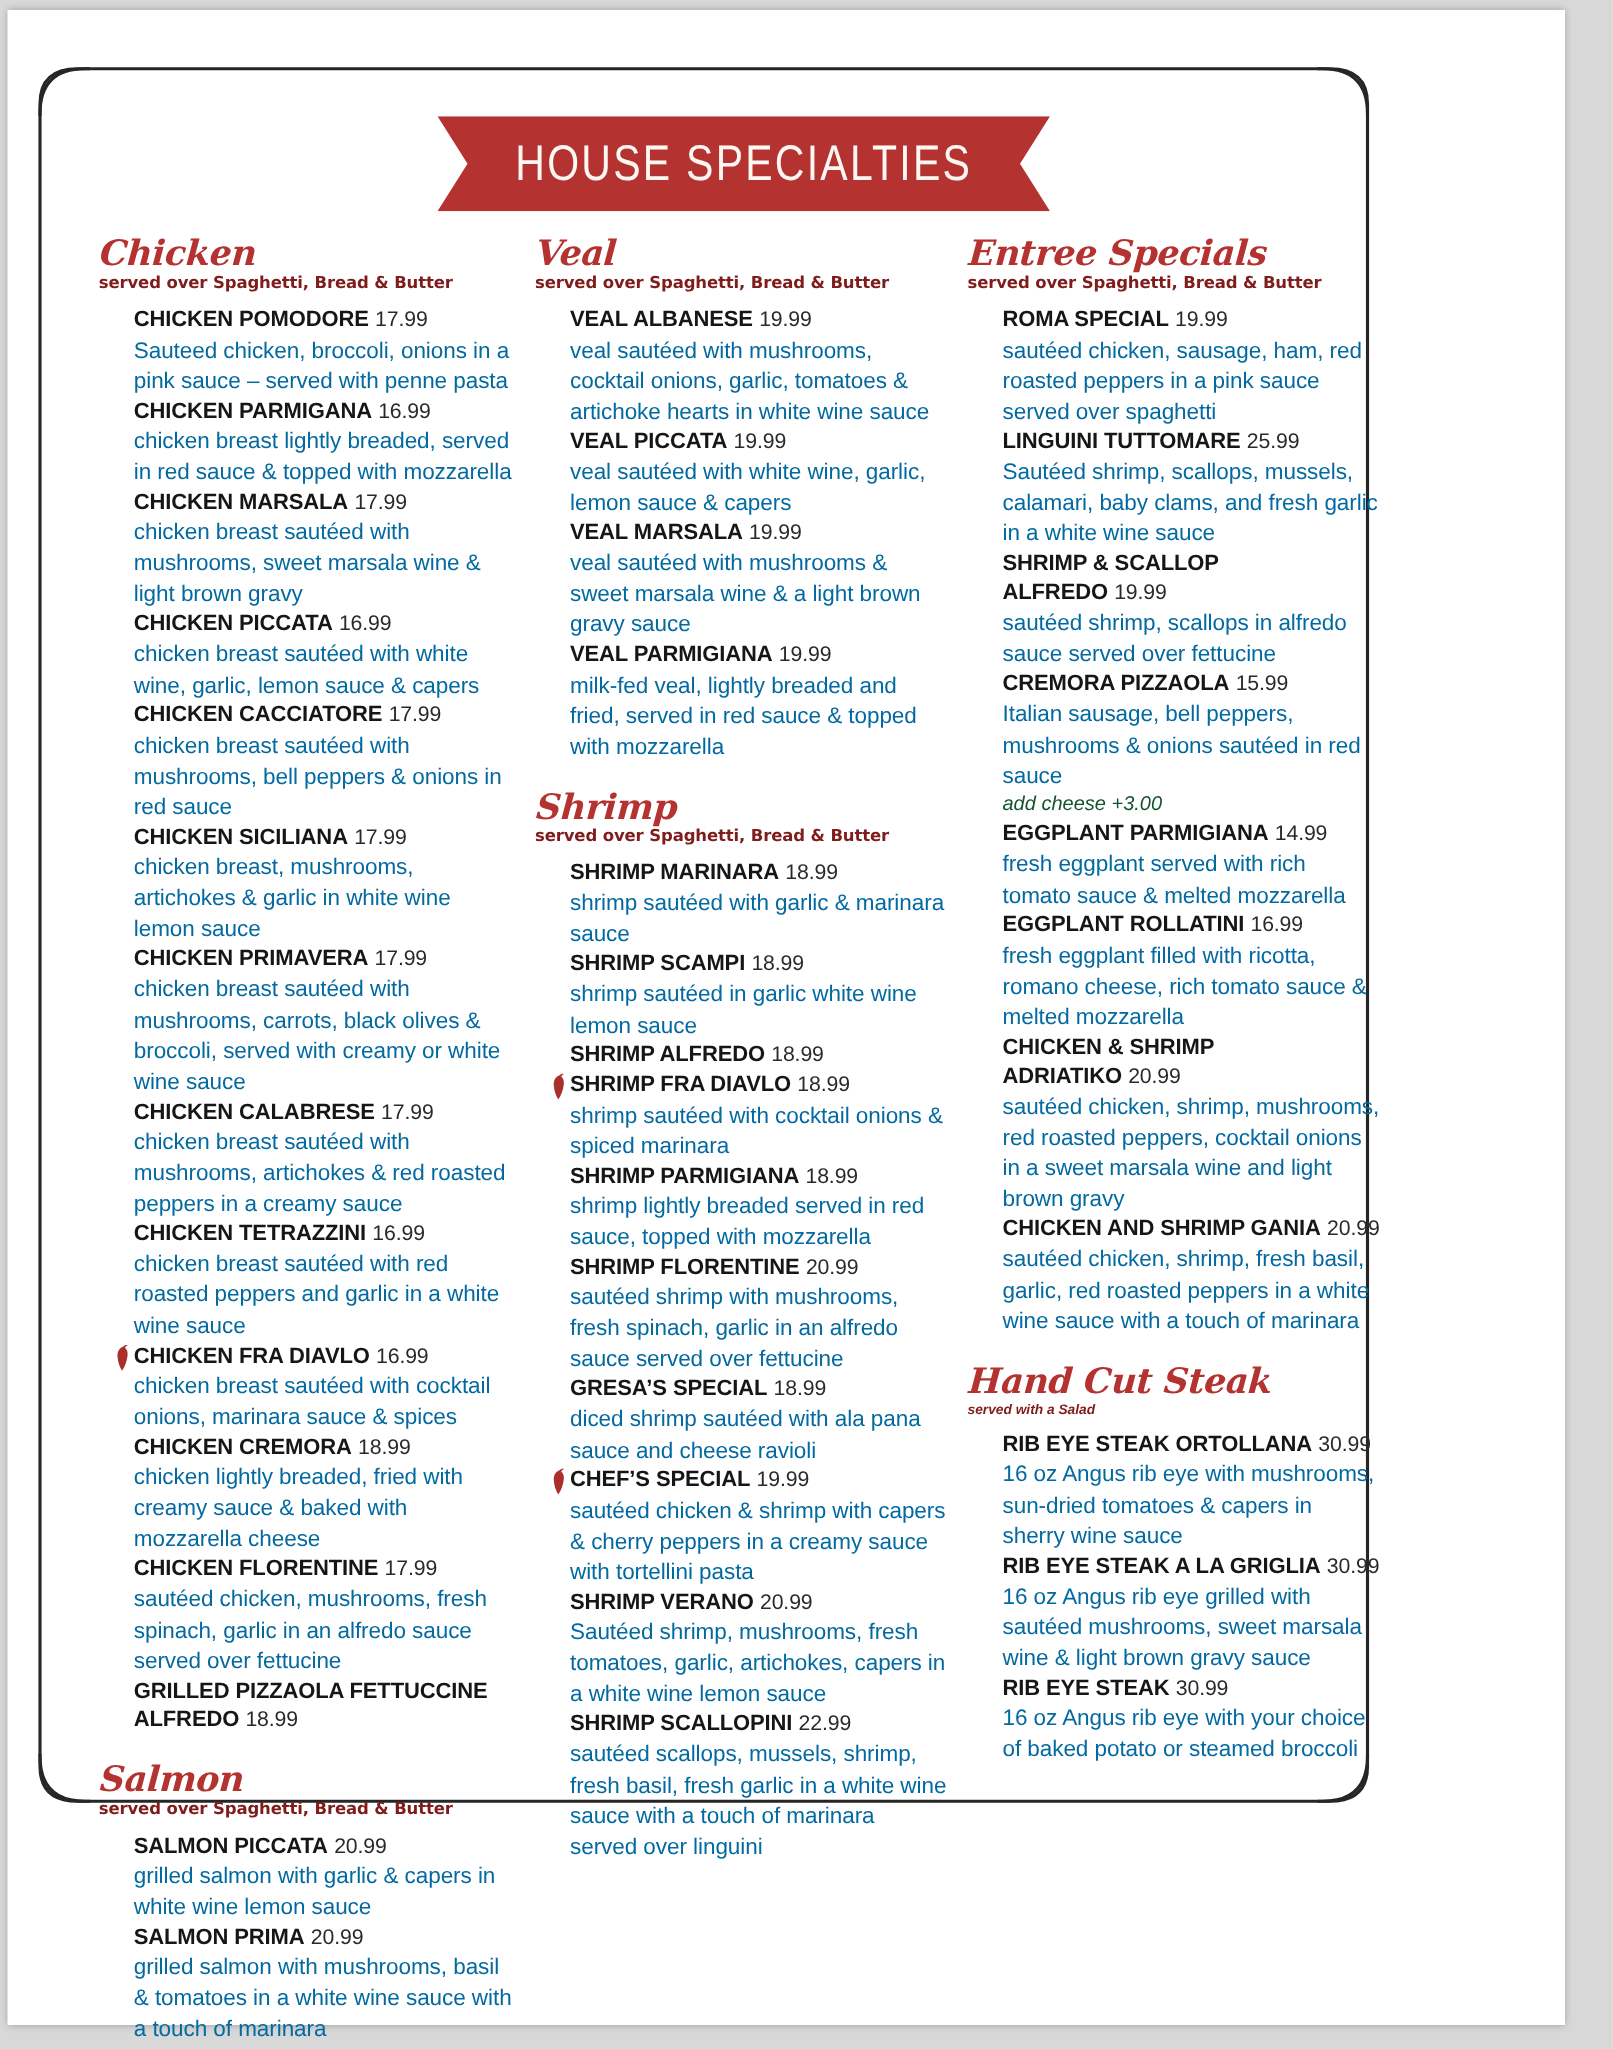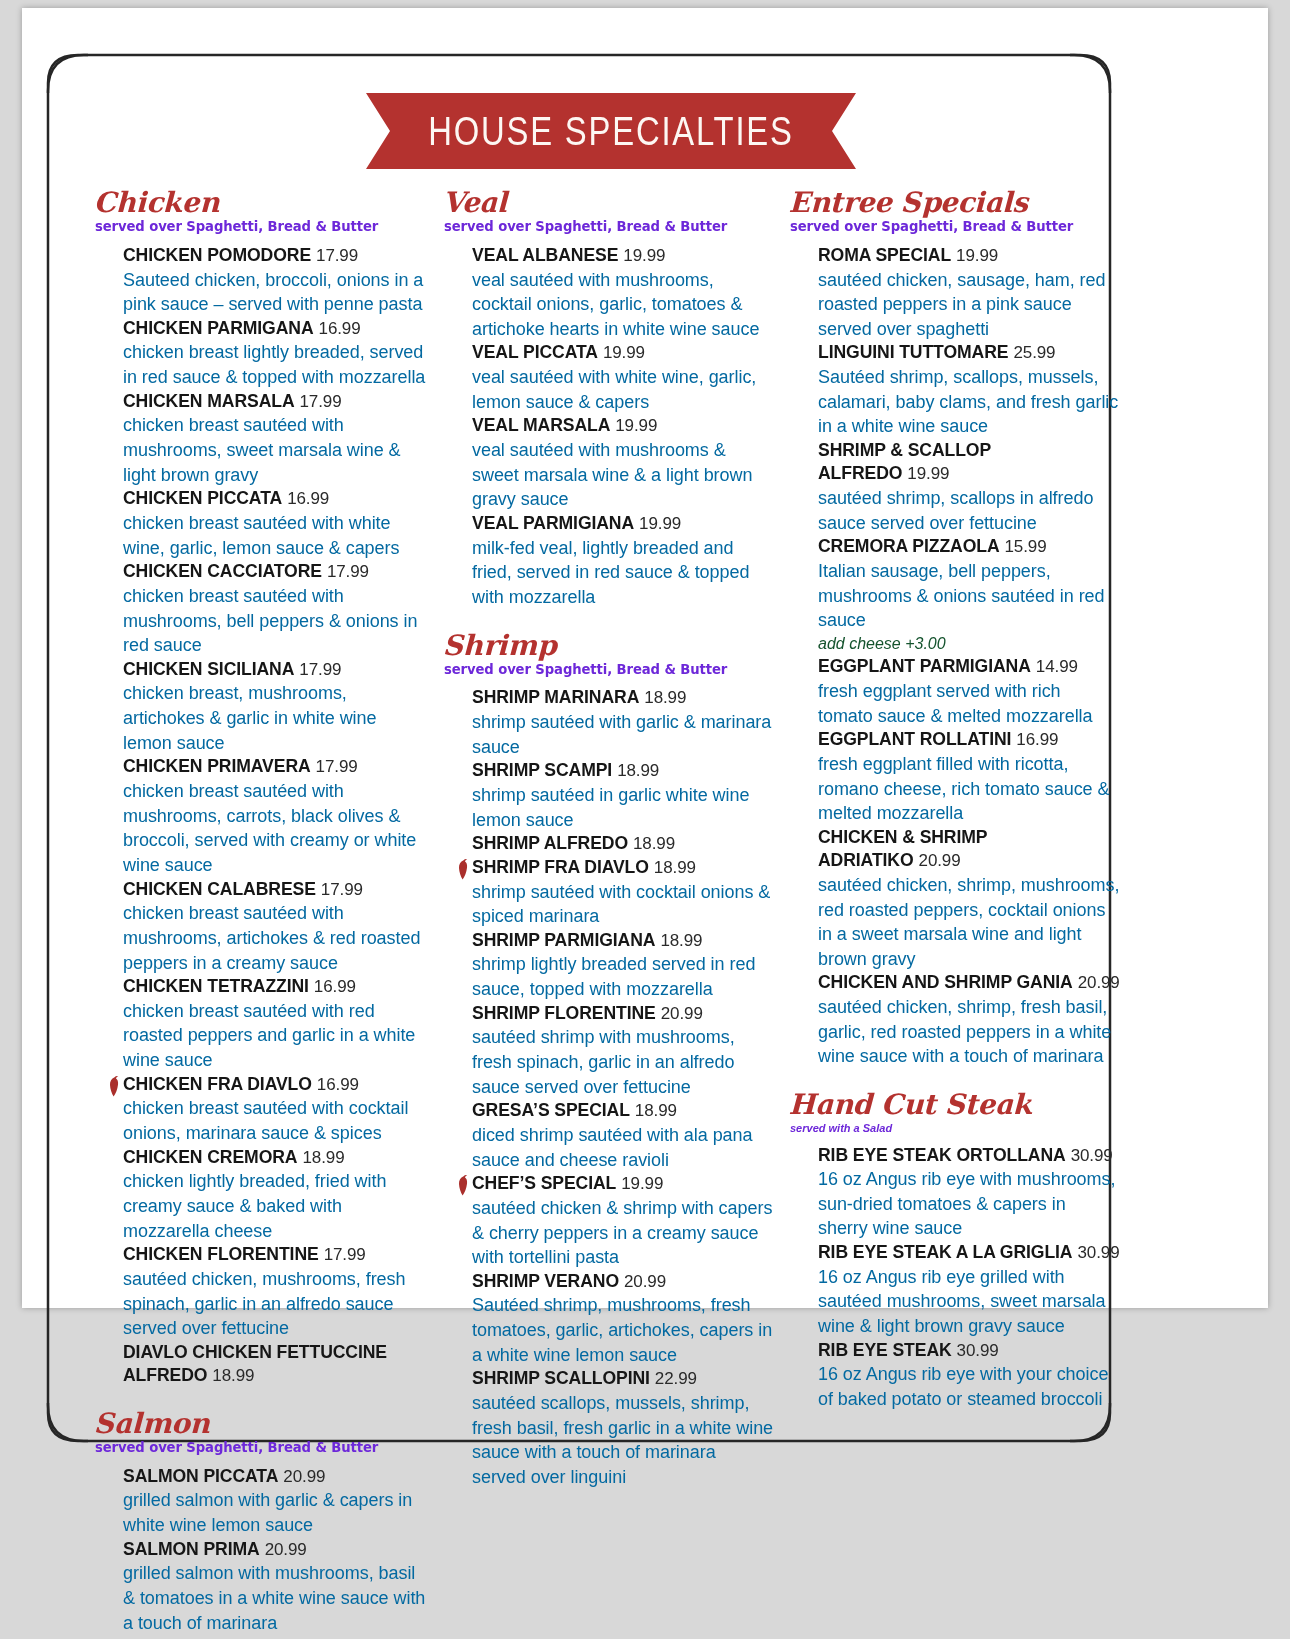--- a/index.html
+++ b/index.html
@@ -10,24 +10,24 @@
   body {
     width: 1290px;
     height: 1639px;
     font-family: "Liberation Sans", sans-serif;
     overflow: hidden;
   }
 
   
   #sheet {
     position: absolute;
-    left: 22px;
+    left: 6px;
     top: 8px;
     width: 1246px;
-    height: 1300px;
+    height: 1612px;
     background: #ffffff;
     box-shadow: 0 0 6px rgba(0,0,0,0.28);
   }
 
   
   #frame {
     position: absolute;
     left: 24px;
     top: 45px;
     width: 1066px;
@@ -102,21 +102,21 @@
     letter-spacing: -0.4px;
     line-height: 1.05;
     margin: 0 0 3px 0;
     transform: skewX(-4deg);
     transform-origin: left bottom;
   }
   .section-sub {
     font-family: "DejaVu Sans", sans-serif;
     font-size: 13.2px;
     font-weight: bold;
-    color: #6d28d9;
+    color: #7f1d1d;
     letter-spacing: -0.1px;
     margin: 0 0 9px 0;
     line-height: 1.1;
     white-space: nowrap;
   }
   .section-sub.italic {
     font-family: "Liberation Sans", sans-serif;
     font-style: italic;
     font-size: 11px;
     letter-spacing: 0;
@@ -247,21 +247,21 @@
           </div>
           <div class="item">
             <div class="item-head"><span class="item-name">CHICKEN CREMORA</span><span class="item-price">18.99</span></div>
             <div class="item-desc">chicken lightly breaded, fried with creamy sauce &amp; baked with mozzarella cheese</div>
           </div>
           <div class="item">
             <div class="item-head"><span class="item-name">CHICKEN FLORENTINE</span><span class="item-price">17.99</span></div>
             <div class="item-desc">sautéed chicken, mushrooms, fresh spinach, garlic in an alfredo sauce served over fettucine</div>
           </div>
           <div class="item">
-            <div class="item-head"><span class="item-name">DIAVLO CHICKEN FETTUCCINE ALFREDO</span><span class="item-price">18.99</span></div>
+            <div class="item-head"><span class="item-name">GRILLED PIZZAOLA FETTUCCINE ALFREDO</span><span class="item-price">18.99</span></div>
           </div>
         </div>
         <div class="section">
           <div class="section-title">Salmon</div>
           <div class="section-sub">served over Spaghetti, Bread &amp; Butter</div>
           <div class="item">
             <div class="item-head"><span class="item-name">SALMON PICCATA</span><span class="item-price">20.99</span></div>
             <div class="item-desc">grilled salmon with garlic &amp; capers in white wine lemon sauce</div>
           </div>
           <div class="item">

